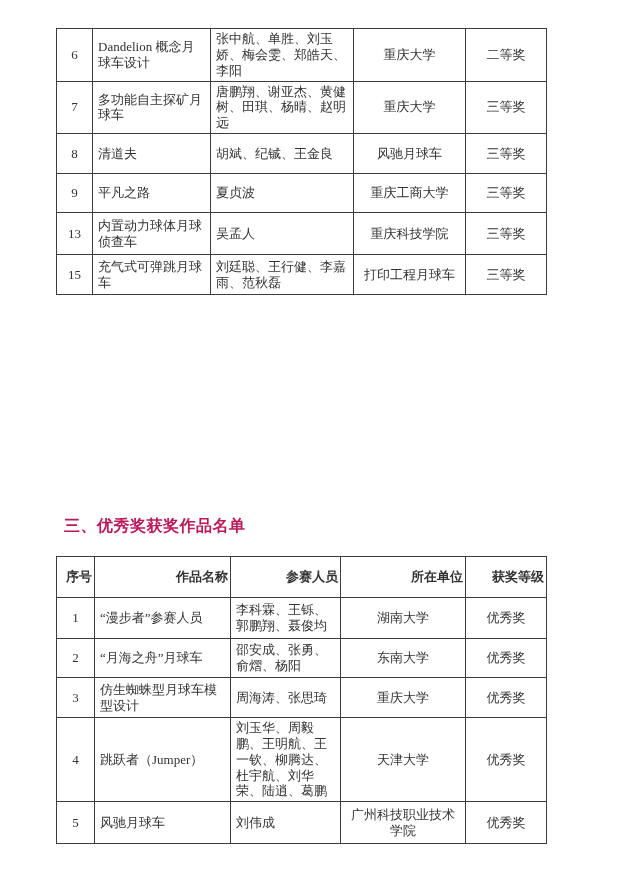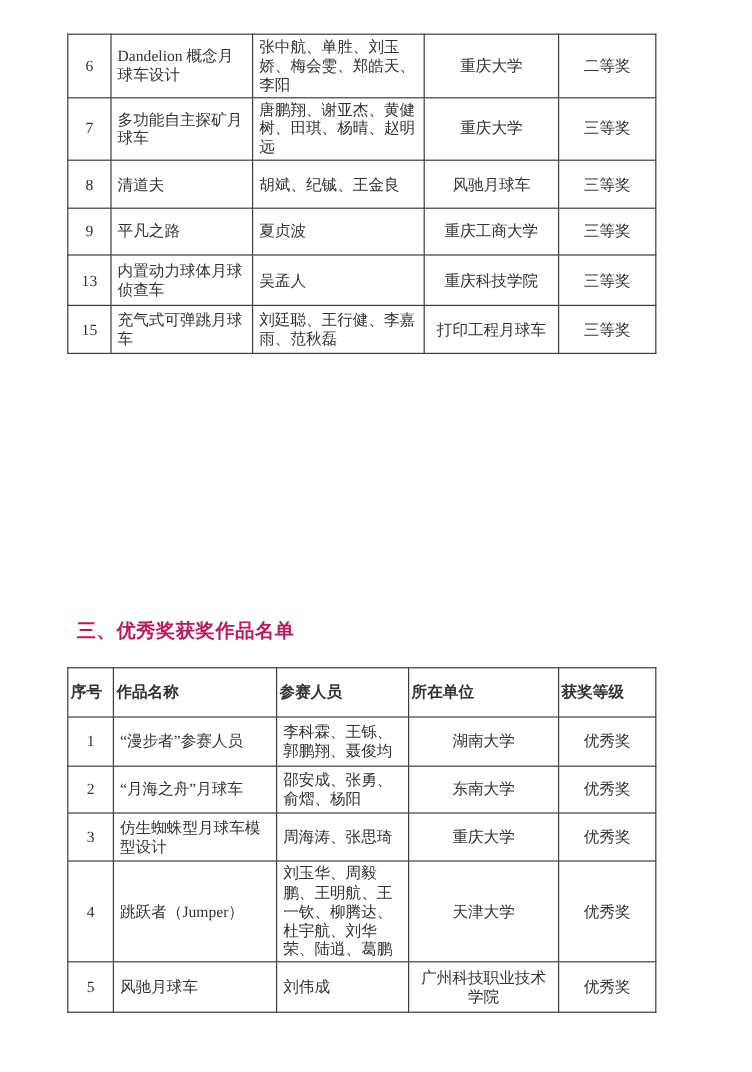--- a/index.html
+++ b/index.html
@@ -32,21 +32,21 @@
     font-size: 13px;
     line-height: 1.22;
     color: #333333;
     vertical-align: middle;
     padding: 2px 5px;
     overflow-wrap: break-word;
     font-weight: normal;
   }
   .award-table th {
     font-weight: bold;
-    text-align: left;
+    text-align: right;
     padding: 3px 2px;
   }
   .c-no, .c-org, .c-award {
     text-align: center;
     padding: 2px 2px;
   }
   .c-name, .c-members {
     text-align: left;
   }
   .section-heading {

